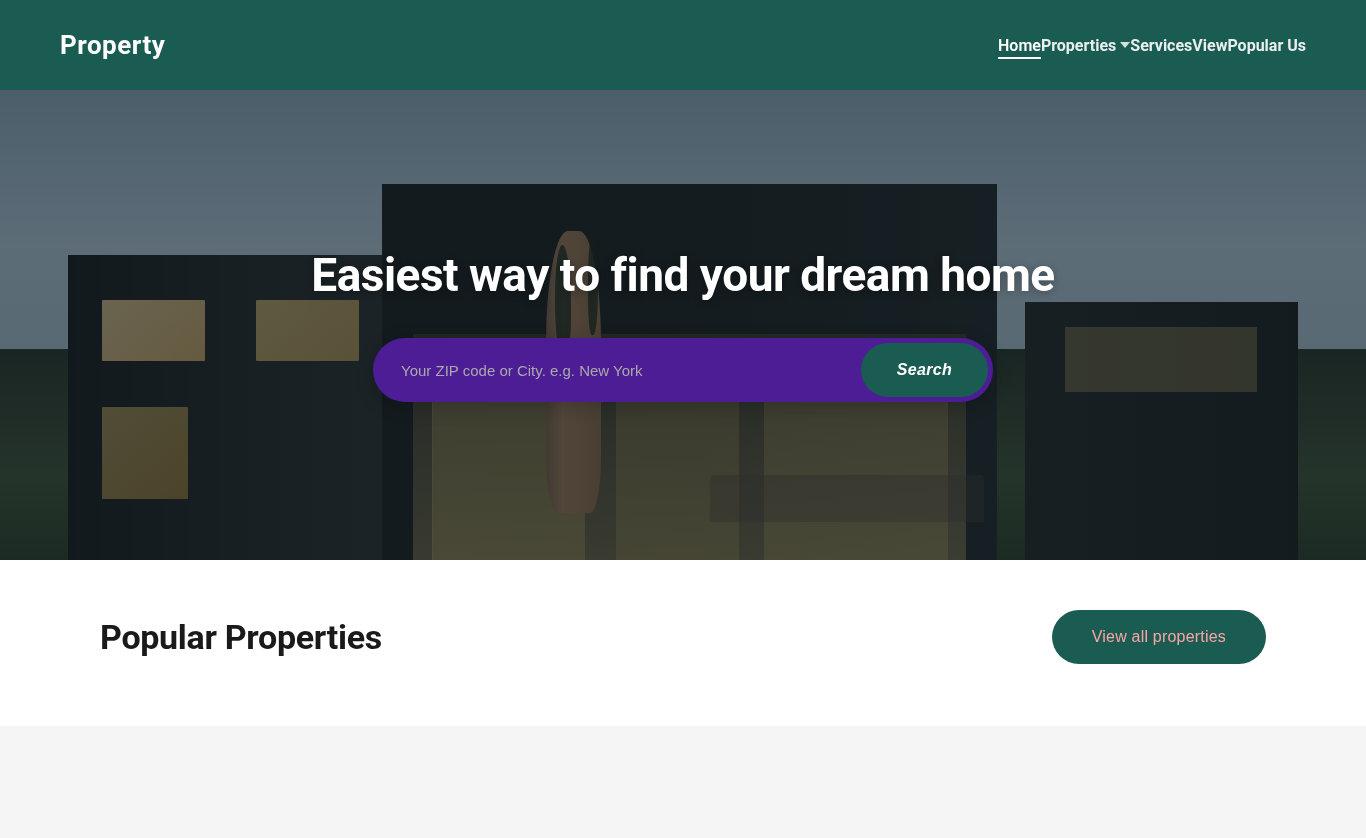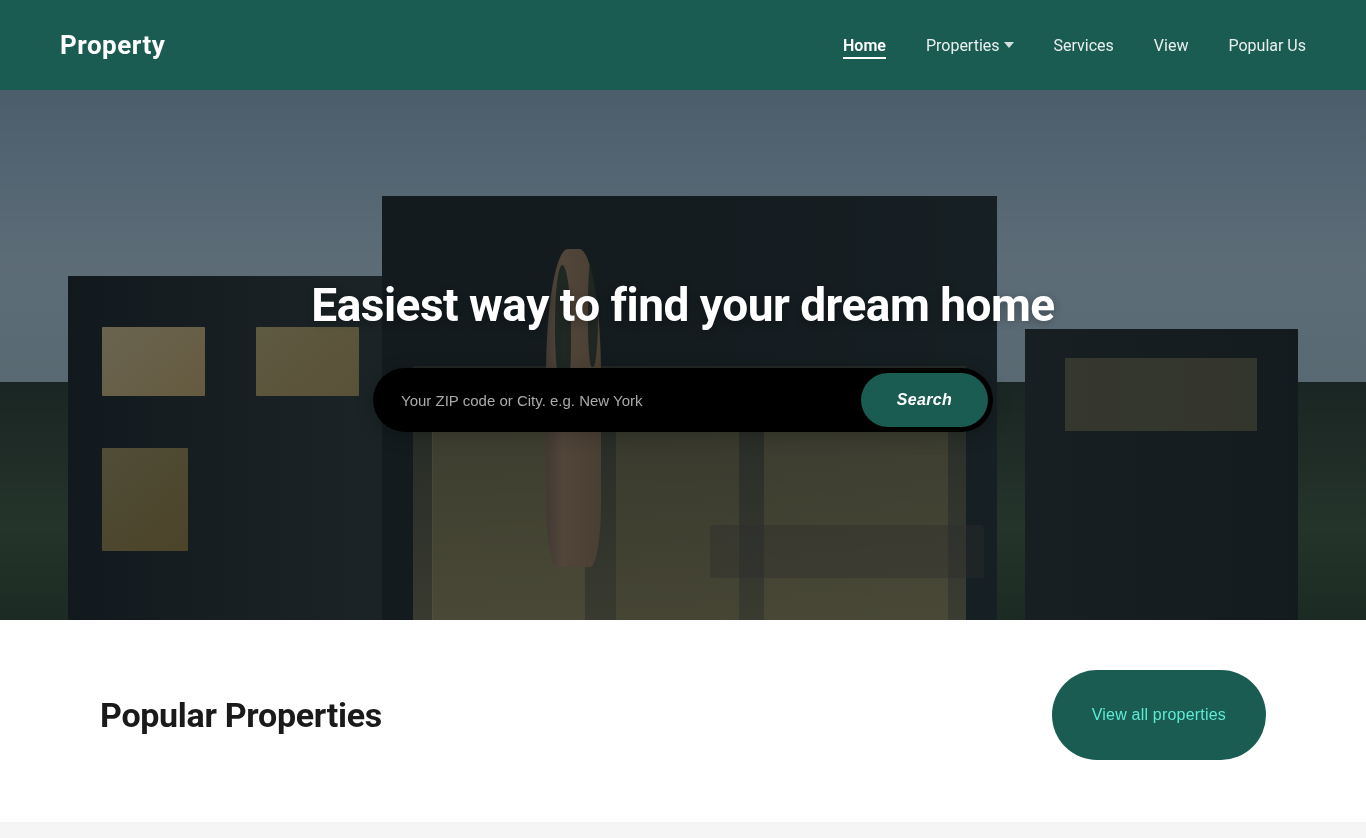--- a/index.html
+++ b/index.html
@@ -30,29 +30,28 @@
     .navbar-brand {
       color: #ffffff;
       font-size: 26px;
       font-weight: 700;
       letter-spacing: 0.5px;
     }
 
     .navbar-nav {
       display: flex;
       align-items: flex-start;
-      gap: 40px;
       list-style: none;
     }
 
     .navbar-nav li a {
       color: #ffffff;
       text-decoration: none;
       font-size: 16px;
-      font-weight: 400;
+      font-weight: 700;
       opacity: 0.9;
     }
 
     .navbar-nav li a.active {
       font-weight: 600;
       opacity: 1;
       border-bottom: 2px solid #ffffff;
       padding-bottom: 2px;
     }
 
@@ -68,21 +67,21 @@
       height: 0;
       border-left: 5px solid transparent;
       border-right: 5px solid transparent;
       border-top: 6px solid #ffffff;
       opacity: 0.9;
     }
 
     
     .hero {
       position: relative;
-      height: 530px;
+      height: 470px;
       overflow: hidden;
     }
 
     .hero-overlay {
       position: absolute;
       top: 0;
       left: 0;
       width: 100%;
       height: 100%;
       background: rgba(10, 20, 30, 0.50);
@@ -106,21 +105,21 @@
       font-weight: 700;
       text-align: center;
       text-shadow: 0 2px 8px rgba(0,0,0,0.3);
       letter-spacing: -0.5px;
     }
 
     .hero-search-bar {
       display: flex;
       align-items: center;
       width: 620px;
-      background: #000000;
+      background: #4c1d95;
       border-radius: 50px;
       overflow: hidden;
       box-shadow: 0 4px 20px rgba(0,0,0,0.2);
     }
 
     .hero-search-input {
       flex: 1;
       border: none;
       outline: none;
       padding: 18px 28px;
@@ -162,23 +161,23 @@
 
     .properties-title {
       font-size: 34px;
       font-weight: 700;
       color: #1a1a1a;
       letter-spacing: -0.3px;
     }
 
     .view-all-button {
       background: #1a5c52;
-      color: #5eead4;
+      color: #fca5a5;
       border: none;
-      padding: 36px 40px;
+      padding: 18px 40px;
       font-size: 16px;
       font-weight: 500;
       border-radius: 50px;
       cursor: pointer;
       letter-spacing: 0.2px;
     }
 
     
     .hero-scene {
       position: absolute;

